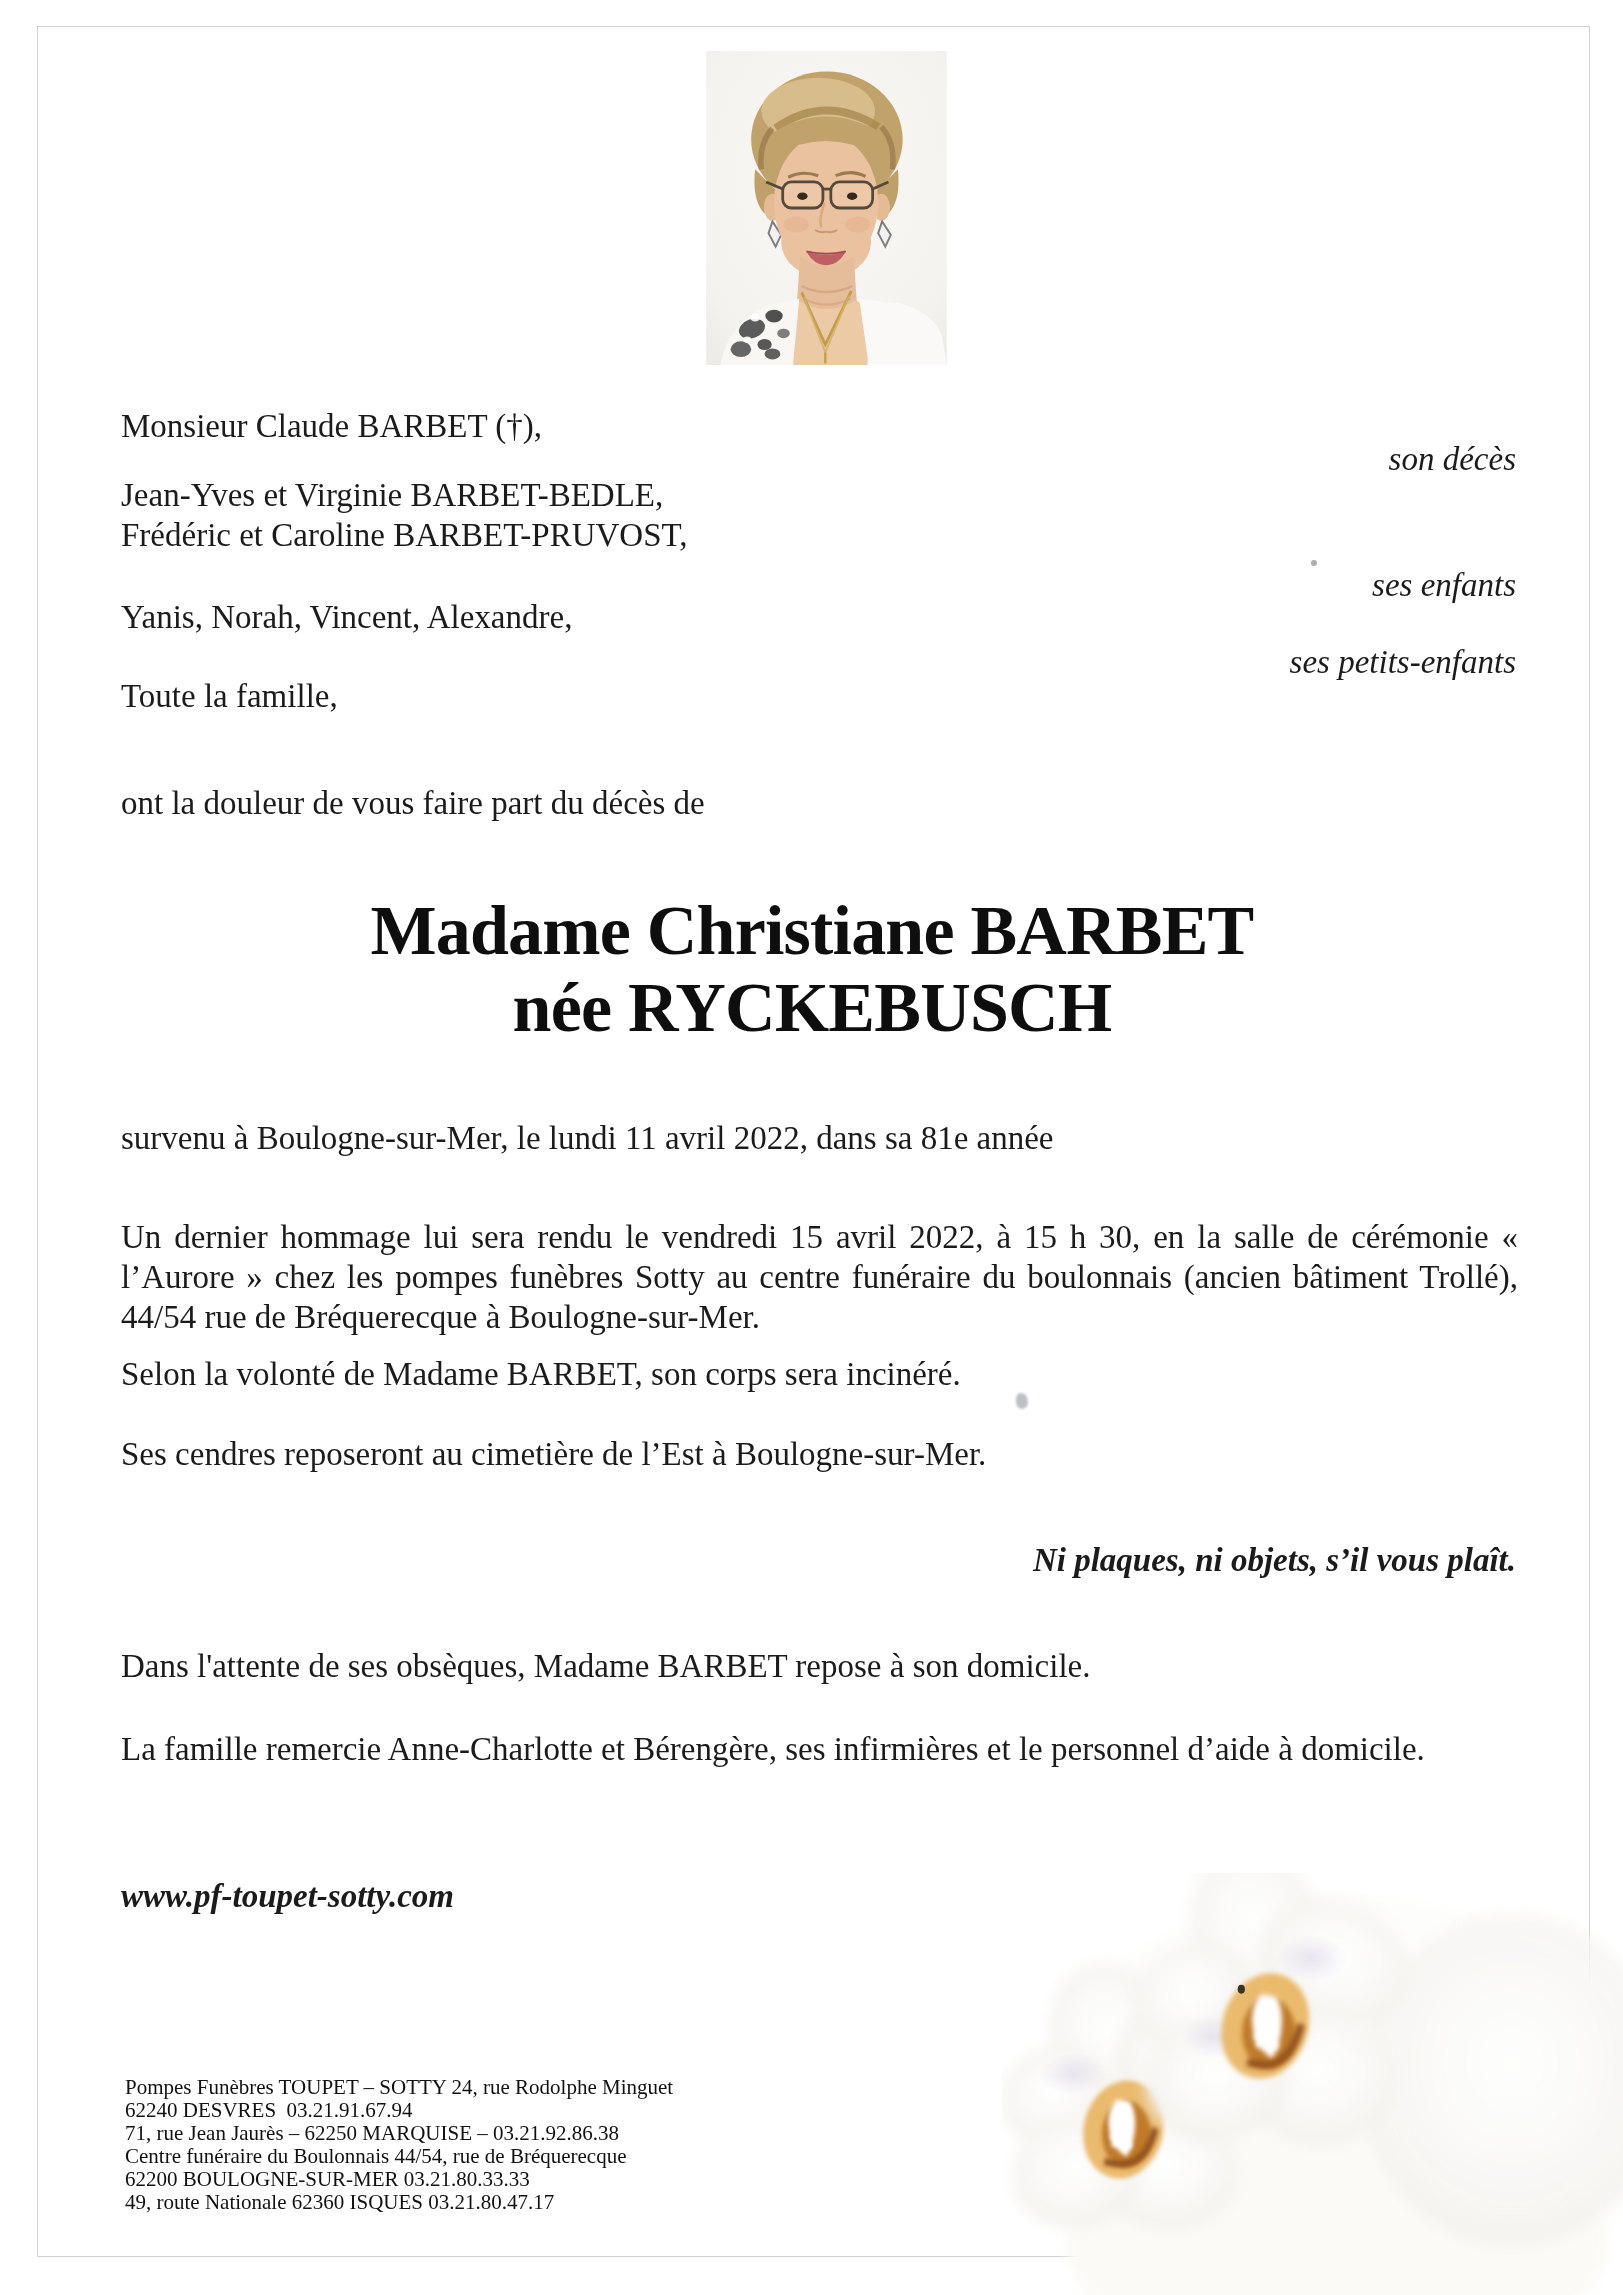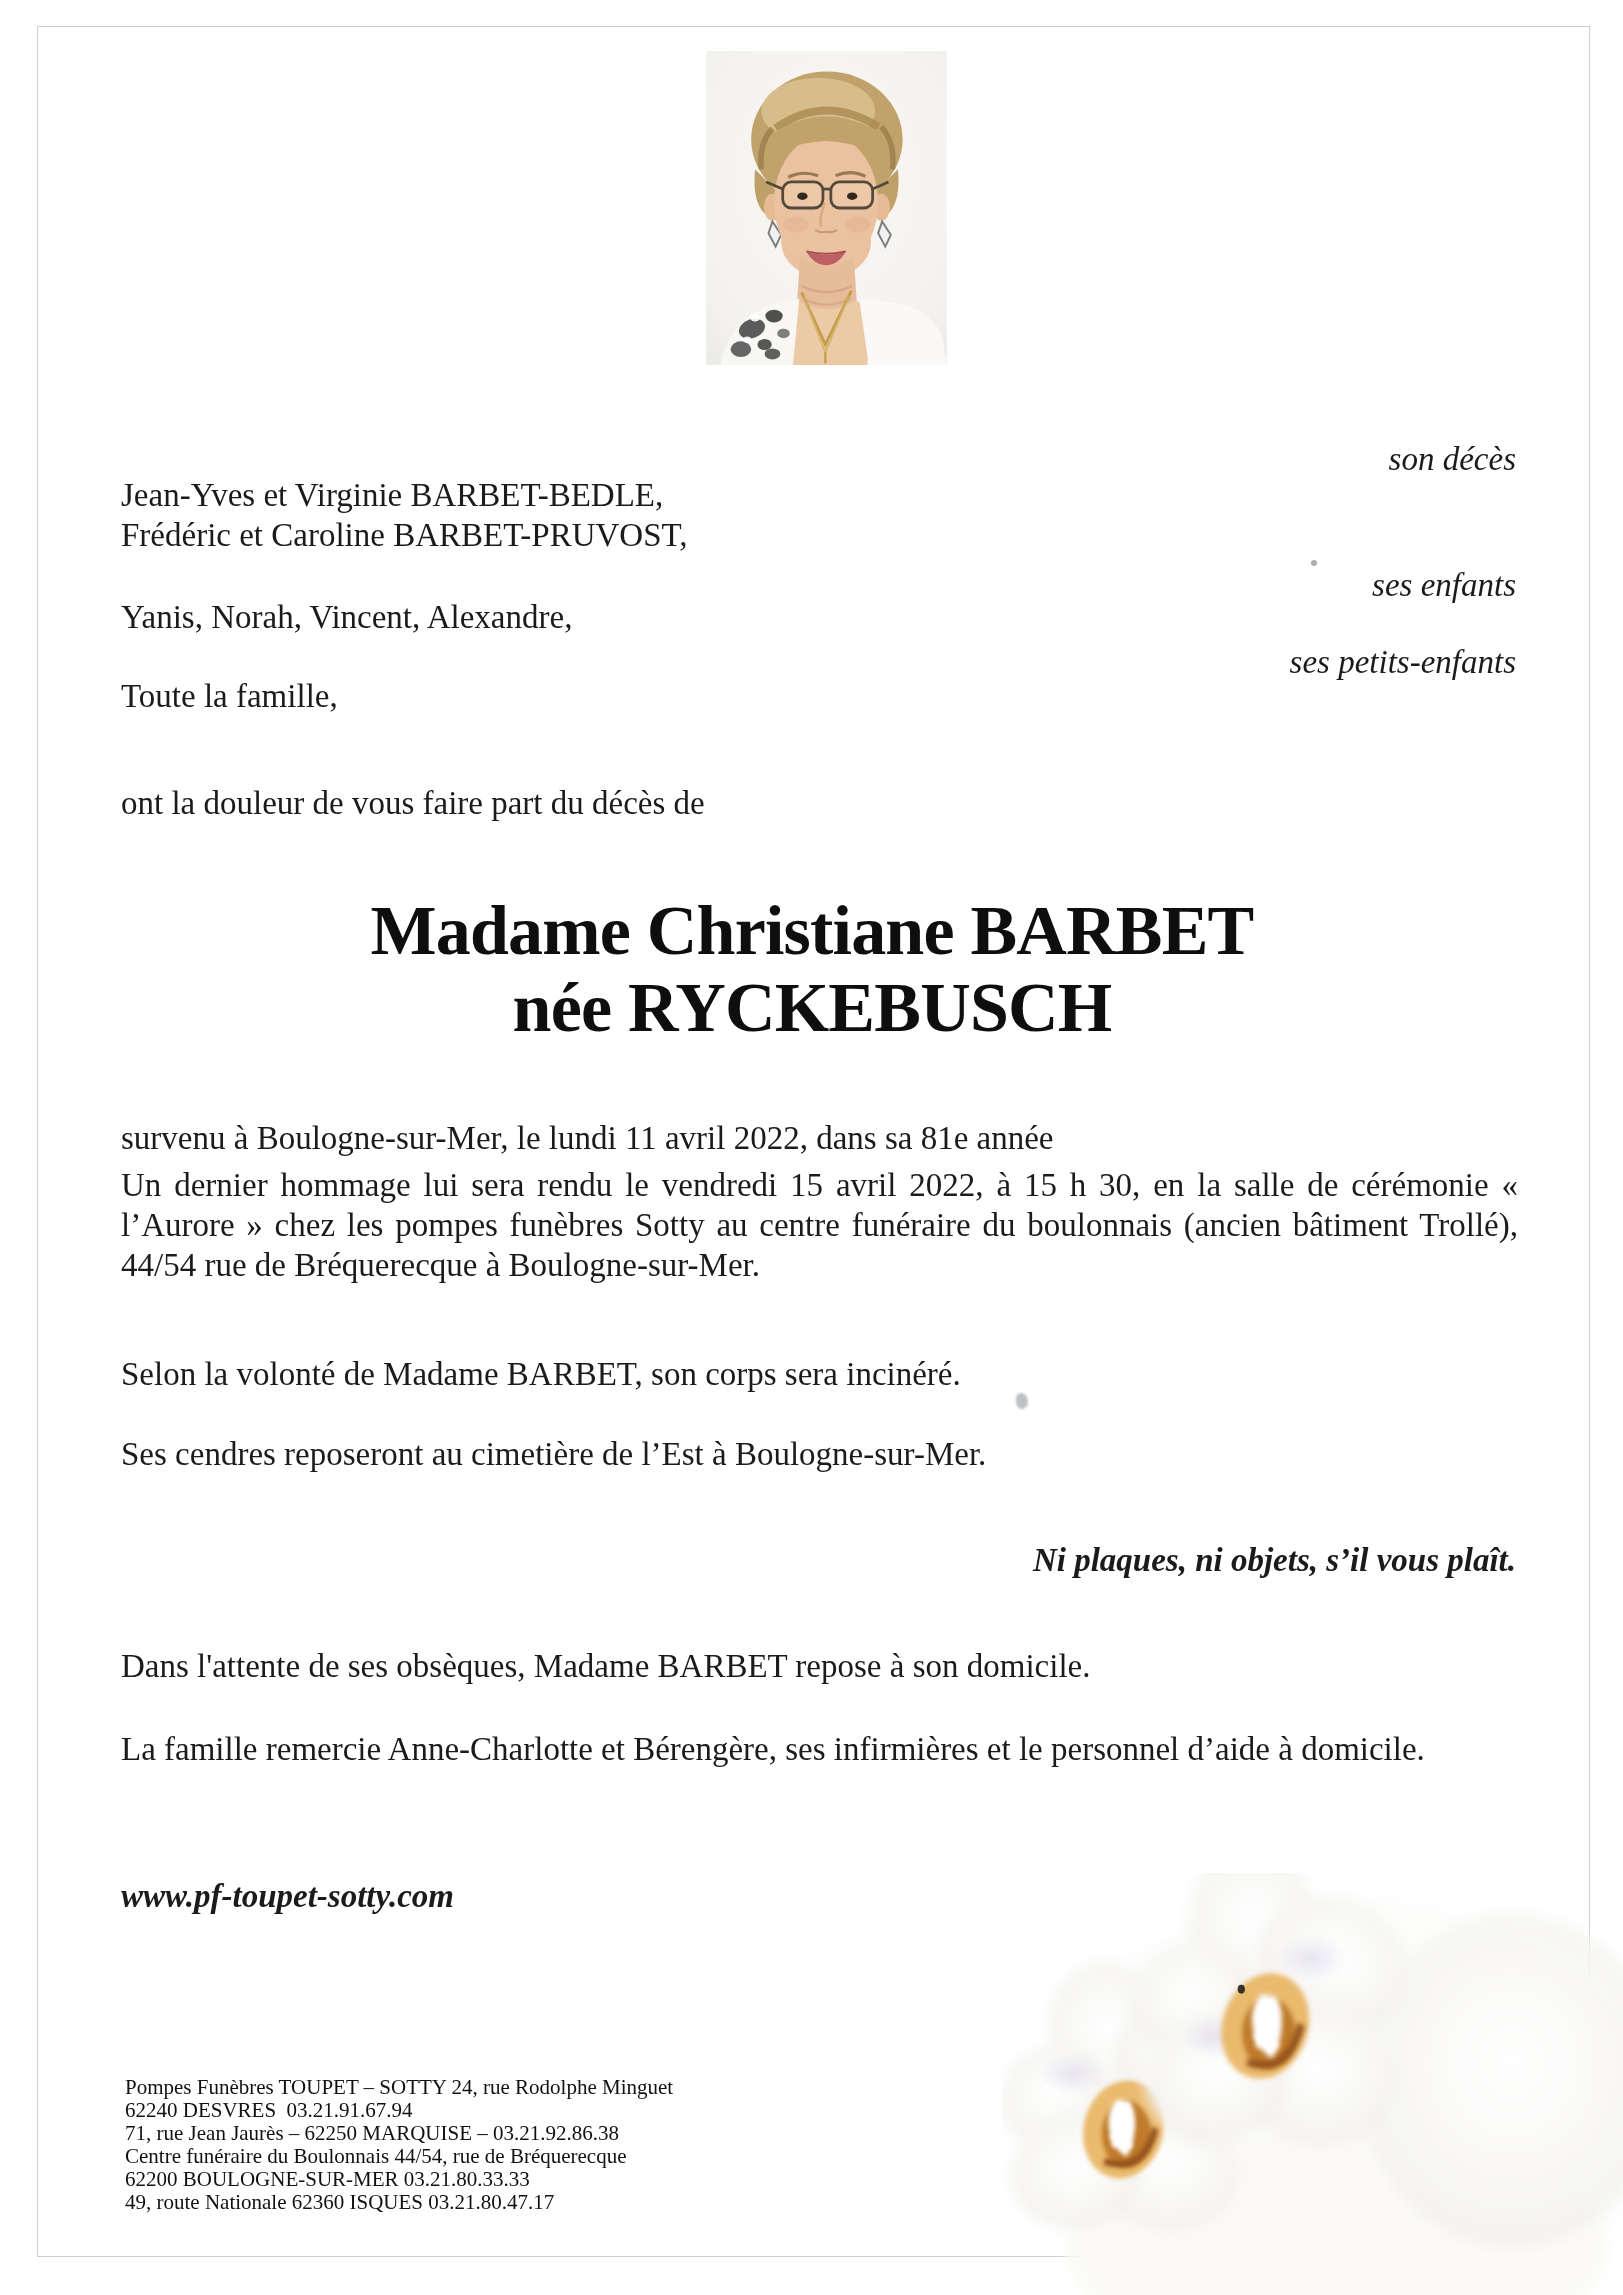--- a/index.html
+++ b/index.html
@@ -150,41 +150,42 @@
       <ellipse cx="62" cy="338" rx="6" ry="5" fill="#ffffff" opacity="0.9"></ellipse>
       <ellipse cx="52" cy="366" rx="5" ry="4" fill="#ffffff" opacity="0.9"></ellipse>
       <ellipse cx="84" cy="384" rx="10" ry="7" fill="#3a3a3a" opacity="0.8"></ellipse>
 
       <path d="M121,306 L151,372 L184,304" stroke="#c19a43" stroke-width="3.5" fill="none" opacity="0.95"></path>
       <path d="M124,312 L151,382 L181,310" stroke="#d4b065" stroke-width="2.5" fill="none" opacity="0.85"></path>
       <path d="M151,382 L151,396" stroke="#c19a43" stroke-width="3" opacity="0.9"></path>
     </svg>
   </div>
 
+  <div class="line" style="top:407px">Monsieur Claude BARBET (†),</div>
   <div class="rightlab" style="top:440px">son décès</div>
 
   <div class="line" style="top:476px">Jean-Yves et Virginie BARBET-BEDLE,</div>
   <div class="line" style="top:516px">Frédéric et Caroline BARBET-PRUVOST,</div>
   <div class="rightlab" style="top:566px">ses enfants</div>
 
   <div class="line" style="top:598px">Yanis, Norah, Vincent, Alexandre,</div>
   <div class="rightlab" style="top:643px">ses petits-enfants</div>
 
   <div class="line" style="top:677px">Toute la famille,</div>
 
   <div class="line" style="top:784px">ont la douleur de vous faire part du décès de</div>
 
   <div class="title-block">
     <div>Madame Christiane BARBET</div>
     <div>née RYCKEBUSCH</div>
   </div>
 
   <div class="line" style="top:1119px">survenu à Boulogne-sur-Mer, le lundi 11 avril 2022, dans sa 81e année</div>
 
-  <div class="para" style="top:1165px">Un dernier hommage lui sera rendu le vendredi 15 avril 2022, à 15 h 30, en la salle de cérémonie « l’Aurore » chez les pompes funèbres Sotty au centre funéraire du boulonnais (ancien bâtiment Trollé), 44/54 rue de Bréquerecque à Boulogne-sur-Mer.</div>
+  <div class="para" style="top:1217px">Un dernier hommage lui sera rendu le vendredi 15 avril 2022, à 15 h 30, en la salle de cérémonie « l’Aurore » chez les pompes funèbres Sotty au centre funéraire du boulonnais (ancien bâtiment Trollé), 44/54 rue de Bréquerecque à Boulogne-sur-Mer.</div>
 
   <div class="line" style="top:1355px">Selon la volonté de Madame BARBET, son corps sera incinéré.</div>
   <div class="line" style="top:1435px">Ses cendres reposeront au cimetière de l’Est à Boulogne-sur-Mer.</div>
 
   <div class="rightlab bolditalic" style="top:1541px">Ni plaques, ni objets, s’il vous plaît.</div>
 
   <div class="line" style="top:1647px">Dans l'attente de ses obsèques, Madame BARBET repose à son domicile.</div>
   <div class="line" style="top:1730px">La famille remercie Anne-Charlotte et Bérengère, ses infirmières et le personnel d’aide à domicile.</div>
 
   <div class="line bolditalic" style="top:1877px">www.pf-toupet-sotty.com</div>

